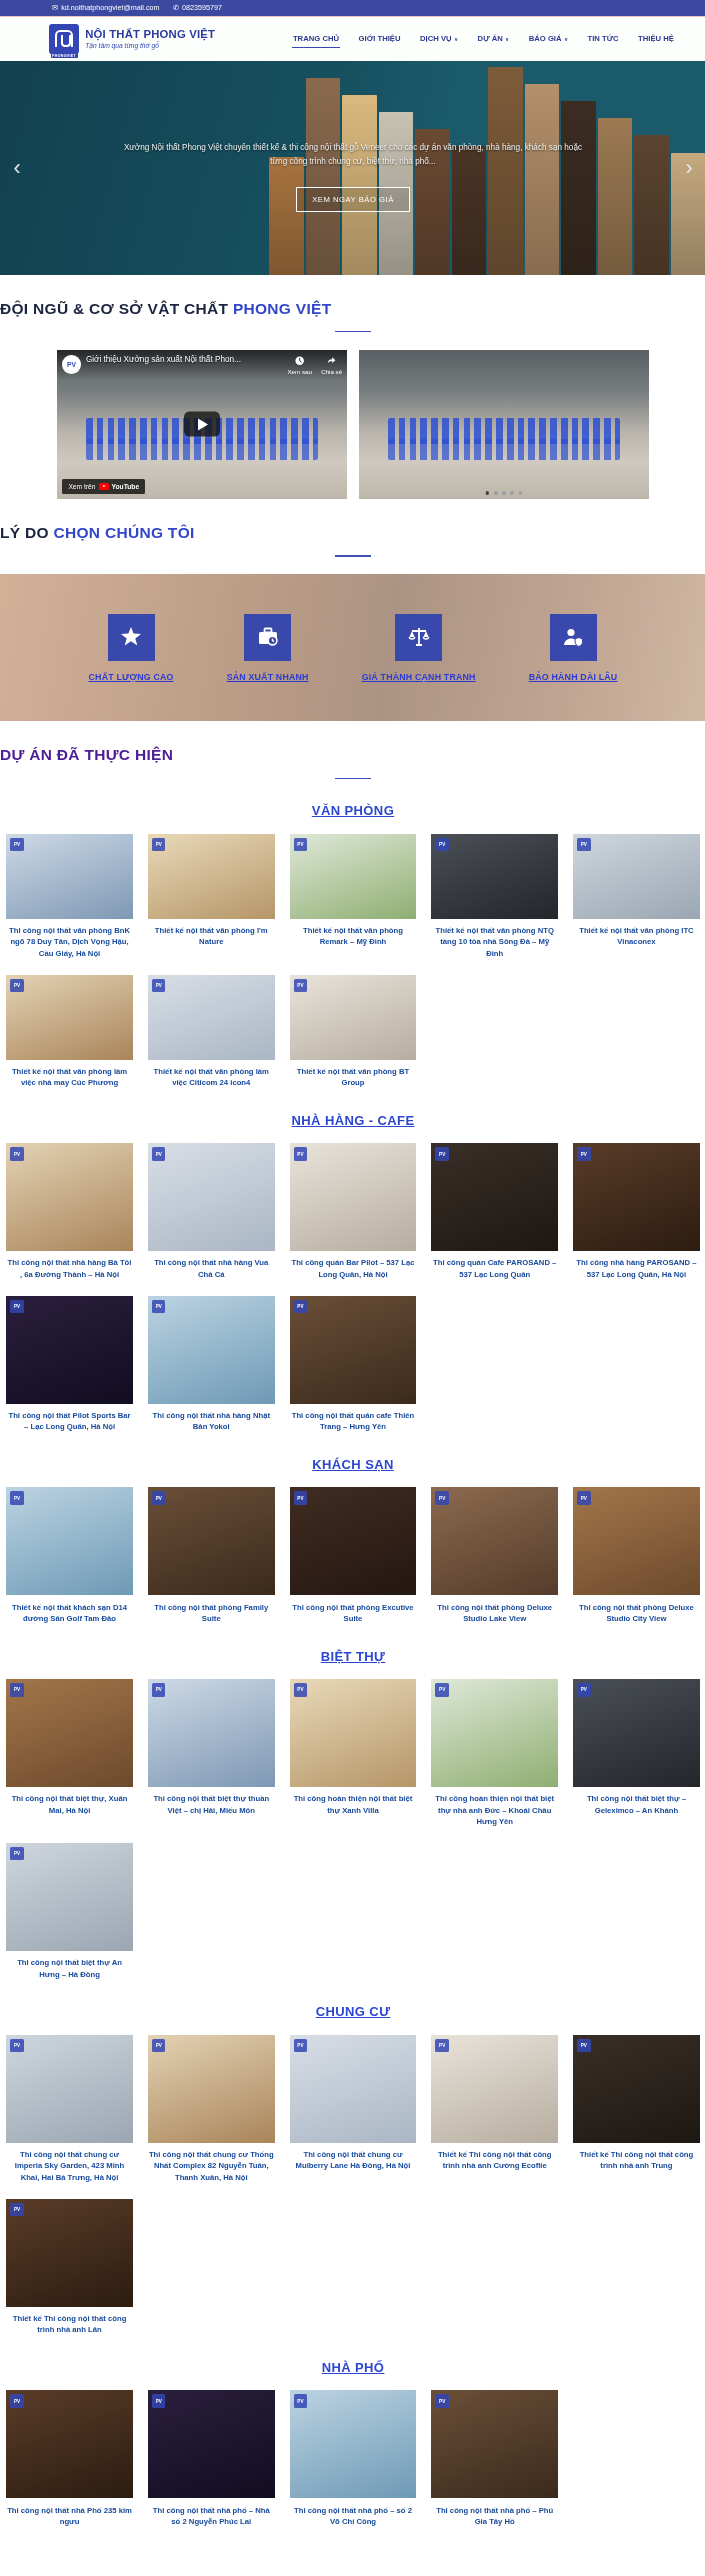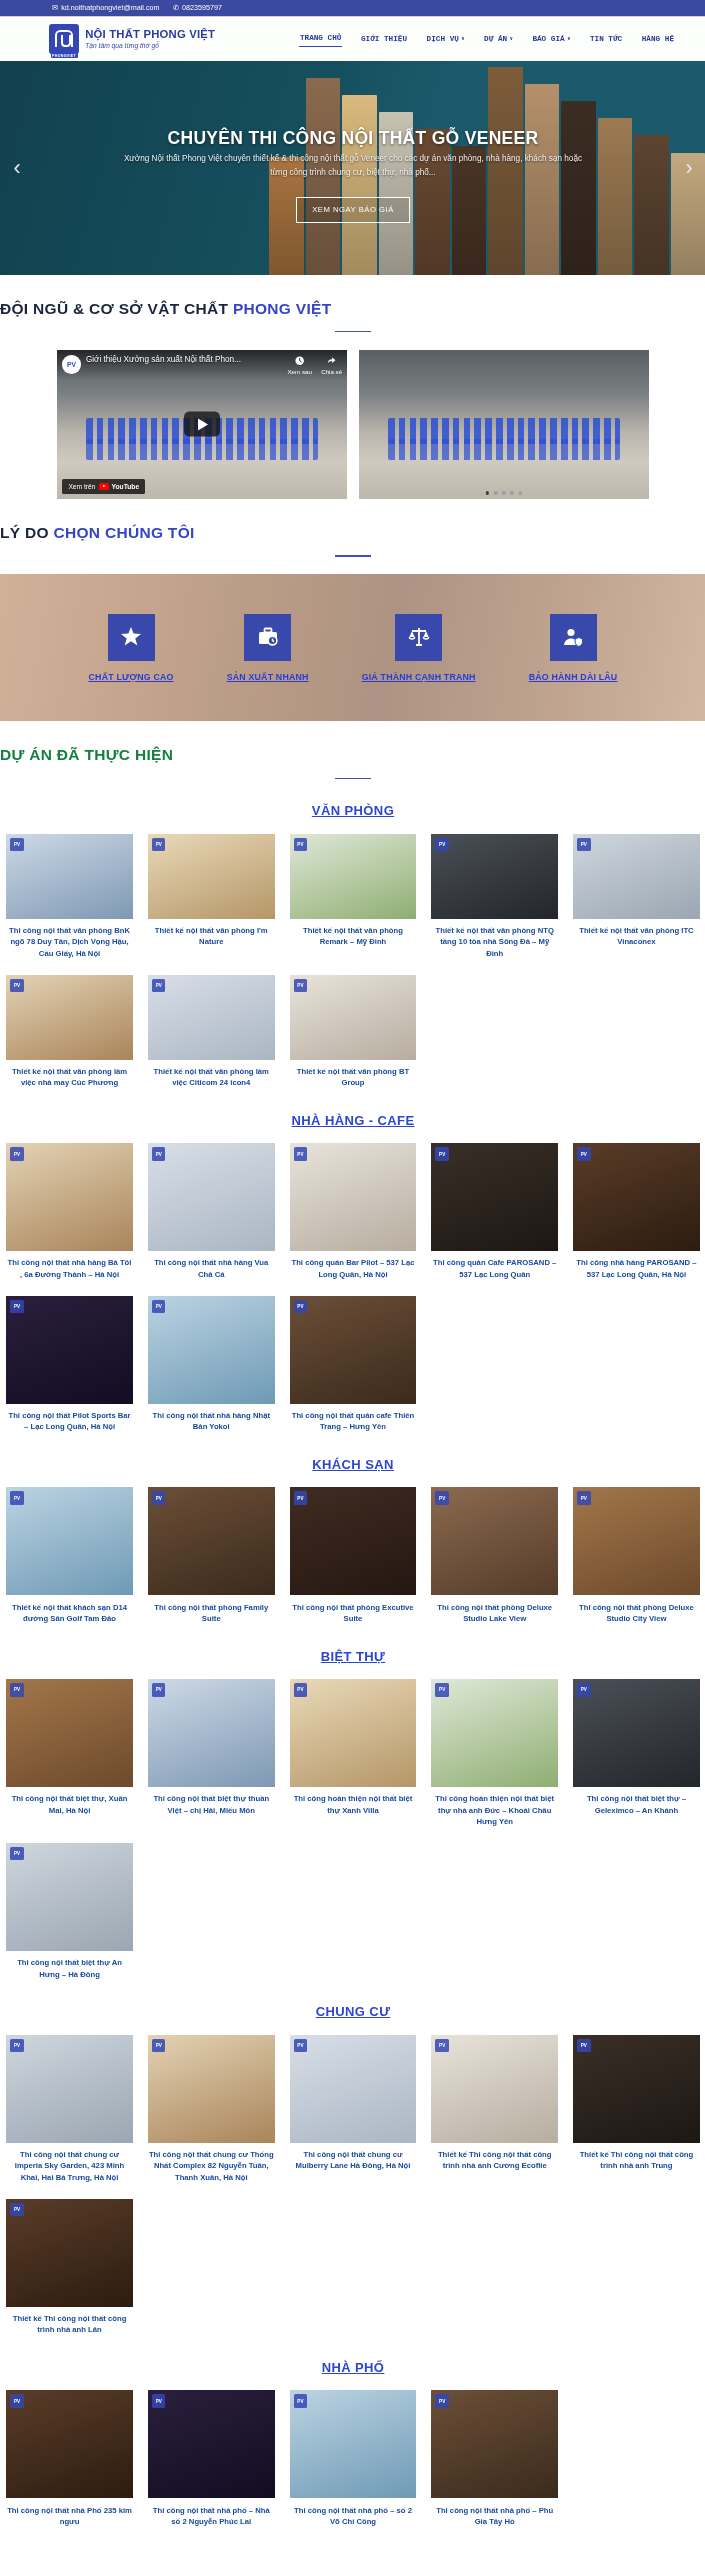--- a/index.html
+++ b/index.html
@@ -12,40 +12,40 @@
 
   
   header { background:#fdfffd; height:44px; display:flex; align-items:center; padding:0 31px 0 49px; justify-content:space-between; }
   .brand { display:flex; align-items:center; gap:6.2px; }
   .logo-mark { width:30px; height:30px; background:#3346b4; border-radius:3.1px; position:relative; display:flex; align-items:center; justify-content:center; }
   .logo-mark .glyph { width:17.5px; height:17.5px; border:2.6px solid #fff; border-bottom:none; border-radius:5.2px 5.2px 0 0; position:relative; }
   .logo-mark .glyph:after { content:""; position:absolute; left:3.6px; top:3.6px; width:6.2px; height:9.3px; border:2.1px solid #fff; border-top:none; border-radius:0 0 4.1px 4.1px; }
   .logo-strip { position:absolute; bottom:-4.6px; left:1.5px; right:1.5px; background:#3346b4; color:#fff; font-size:3.6px; font-weight:bold; text-align:center; letter-spacing:0.3px; padding:0.5px 0; border-radius:1px; }
   .brand-text .brand-name { color:#2b3aa0; font-weight:bold; font-size:11.3px; letter-spacing:0.2px; }
   .brand-text .brand-tagline { color:#3346b4; font-style:italic; font-size:6.7px; margin-top:1.5px; }
-  nav { display:flex; align-items:center; gap:17.5px;font-family:Liberation Mono, monospace; }
+  nav { display:flex; align-items:center; gap:17.5px; }
   nav .nav-item { color:#2b3990; font-weight:bold; font-size:7.7px; text-decoration:none; display:flex; align-items:center; gap:2.6px; padding:4.1px 1px; cursor:pointer; }
   nav .nav-item.active { border-bottom:1px solid #3346b4; }
   nav .caret { font-size:5.2px; color:#2b3990; }
 
   
   .hero { position:relative; height:214px; background:linear-gradient(105deg,#12414f 0%, #16505f 45%, #1b5a6b 60%); overflow:hidden; }
   .planks { position:absolute; top:0; right:0; height:100%; width:62%; display:flex; align-items:flex-end; }
   .plank { flex:1; margin:0 1px; border-radius:1px 1px 0 0; }
   .hero-content { position:absolute; inset:0; display:flex; flex-direction:column; align-items:center; justify-content:center; text-align:center; z-index:3; padding-top:15.5px; }
   .hero-title { color:#fff; font-size:17.5px; font-weight:bold; text-shadow:0 1px 3.1px rgba(0,0,0,.55); letter-spacing:0.3px; }
   .hero-sub { color:#f2f2f2; font-size:8.2px; line-height:1.7; max-width:474px; margin-top:3px; text-shadow:0 0.5px 2.1px rgba(0,0,0,.6); }
   .hero-btn { margin-top:17.5px; border:1px solid #fff; color:#fff; background:rgba(0,0,0,.12); font-size:7.7px; letter-spacing:0.5px; padding:7.2px 15.5px; cursor:pointer; font-family:inherit; }
   .hero-arrow { position:absolute; top:50%; transform:translateY(-50%); color:#e8e8e8; font-size:21.6px; z-index:4; cursor:pointer; line-height:1; }
   .hero-arrow.left { left:13.4px; } .hero-arrow.right { right:13.4px; }
 
   
   .sec-title { text-align:left; font-size:15.5px; font-weight:bold; color:#1c2540; margin-top:25px; letter-spacing:0.3px; }
   .sec-title .accent { color:#3346c9; }
-  .sec-title.all-blue { color:#15803d; }
+  .sec-title.all-blue { color:#4c1d95; }
   .divider { width:36px; height:1.5px; background:#3f51b5; margin:13.4px auto 17.5px auto; }
 
   
   .videos { display:flex; gap:11.3px; justify-content:center; padding:0 57px; }
   .video-box { width:294px; height:149px; position:relative; background:
       linear-gradient(180deg,#5a5f63 0%, #787d80 28%, #b9b4ac 55%, #cfc9bf 75%, #bdb6ab 100%); overflow:hidden; }
   .team-strip { position:absolute; left:10%; right:10%; top:46%; height:17%;
       background:repeating-linear-gradient(90deg,#2b4fd4 0 6.7px, rgba(0,0,0,0) 6.7px 10.8px); border-radius:2.1px; opacity:.85; }
   .team-strip.lower { top:60%; height:14%; opacity:.7; }
   .yt-top { position:absolute; top:0; left:0; right:0; height:30px; background:linear-gradient(180deg,rgba(0,0,0,.6),rgba(0,0,0,0)); display:flex; align-items:flex-start; padding:5.2px; gap:5.2px; color:#fff; }
@@ -105,21 +105,21 @@
       <div class="brand-tagline">Tận tâm qua từng thớ gỗ</div>
     </div>
   </div>
   <nav>
       <a class="nav-item active">TRANG CHỦ</a>
       <a class="nav-item">GIỚI THIỆU</a>
       <a class="nav-item">DỊCH VỤ<span class="caret">∨</span></a>
       <a class="nav-item">DỰ ÁN<span class="caret">∨</span></a>
       <a class="nav-item">BÁO GIÁ<span class="caret">∨</span></a>
       <a class="nav-item">TIN TỨC</a>
-      <a class="nav-item">HÀNG HỆ</a>
+      <a class="nav-item">THIỆU HỆ</a>
     </nav>
 </header>
 
 <section class="hero">
   <div class="planks">
       <div class="plank" style="background: linear-gradient(rgb(169, 116, 63) 0%, rgba(0, 0, 0, 0.25) 100%), rgb(169, 116, 63); height: 55%;"></div>
       <div class="plank" style="background: linear-gradient(rgb(138, 106, 78) 0%, rgba(0, 0, 0, 0.25) 100%), rgb(138, 106, 78); height: 92%;"></div>
       <div class="plank" style="background: linear-gradient(rgb(217, 185, 126) 0%, rgba(0, 0, 0, 0.25) 100%), rgb(217, 185, 126); height: 84%;"></div>
       <div class="plank" style="background: linear-gradient(rgb(200, 194, 178) 0%, rgba(0, 0, 0, 0.25) 100%), rgb(200, 194, 178); height: 76%;"></div>
       <div class="plank" style="background: linear-gradient(rgb(107, 74, 51) 0%, rgba(0, 0, 0, 0.25) 100%), rgb(107, 74, 51); height: 68%;"></div>
@@ -127,21 +127,20 @@
       <div class="plank" style="background: linear-gradient(rgb(125, 92, 58) 0%, rgba(0, 0, 0, 0.25) 100%), rgb(125, 92, 58); height: 97%;"></div>
       <div class="plank" style="background: linear-gradient(rgb(180, 144, 106) 0%, rgba(0, 0, 0, 0.25) 100%), rgb(180, 144, 106); height: 89%;"></div>
       <div class="plank" style="background: linear-gradient(rgb(60, 45, 34) 0%, rgba(0, 0, 0, 0.25) 100%), rgb(60, 45, 34); height: 81%;"></div>
       <div class="plank" style="background: linear-gradient(rgb(156, 122, 82) 0%, rgba(0, 0, 0, 0.25) 100%), rgb(156, 122, 82); height: 73%;"></div>
       <div class="plank" style="background: linear-gradient(rgb(92, 68, 48) 0%, rgba(0, 0, 0, 0.25) 100%), rgb(92, 68, 48); height: 65%;"></div>
       <div class="plank" style="background: linear-gradient(rgb(196, 169, 127) 0%, rgba(0, 0, 0, 0.25) 100%), rgb(196, 169, 127); height: 57%;"></div>
     </div>
   <div class="hero-arrow left">‹</div>
   <div class="hero-arrow right">›</div>
   <div class="hero-content">
-    <div class="hero-title">CHUYÊN THI CÔNG NỘI THẤT GỖ VENEER</div>
     <div class="hero-sub">Xưởng Nội thất Phong Việt chuyên thiết kế &amp; thi công nội thất gỗ Veneer cho các dự án văn phòng, nhà hàng, khách sạn hoặc từng công trình chung cư, biệt thự, nhà phố...</div>
     <button class="hero-btn">XEM NGAY BÁO GIÁ</button>
   </div>
 </section>
 
 <section>
   <h2 class="sec-title"><span>ĐỘI NGŨ &amp; CƠ SỞ VẬT CHẤT </span><span class="accent">PHONG VIỆT</span></h2>
   <div class="divider"></div>
   <div class="videos">
     <div class="video-box">

